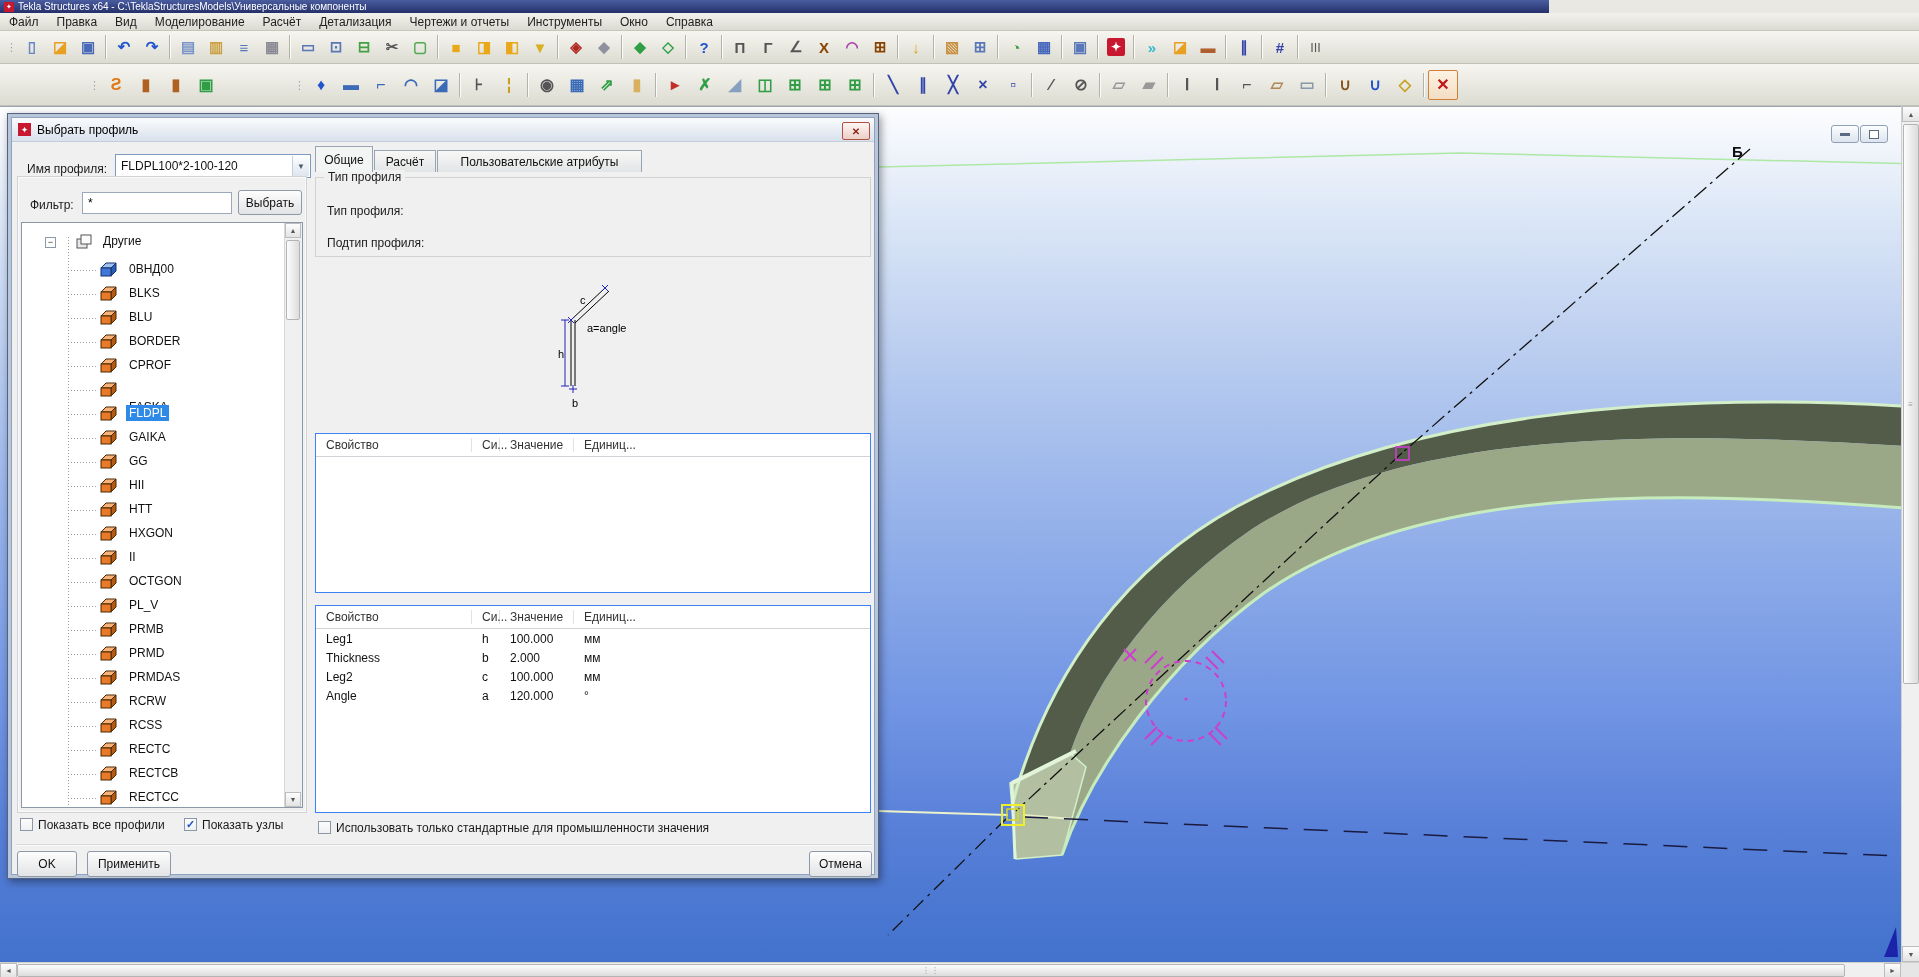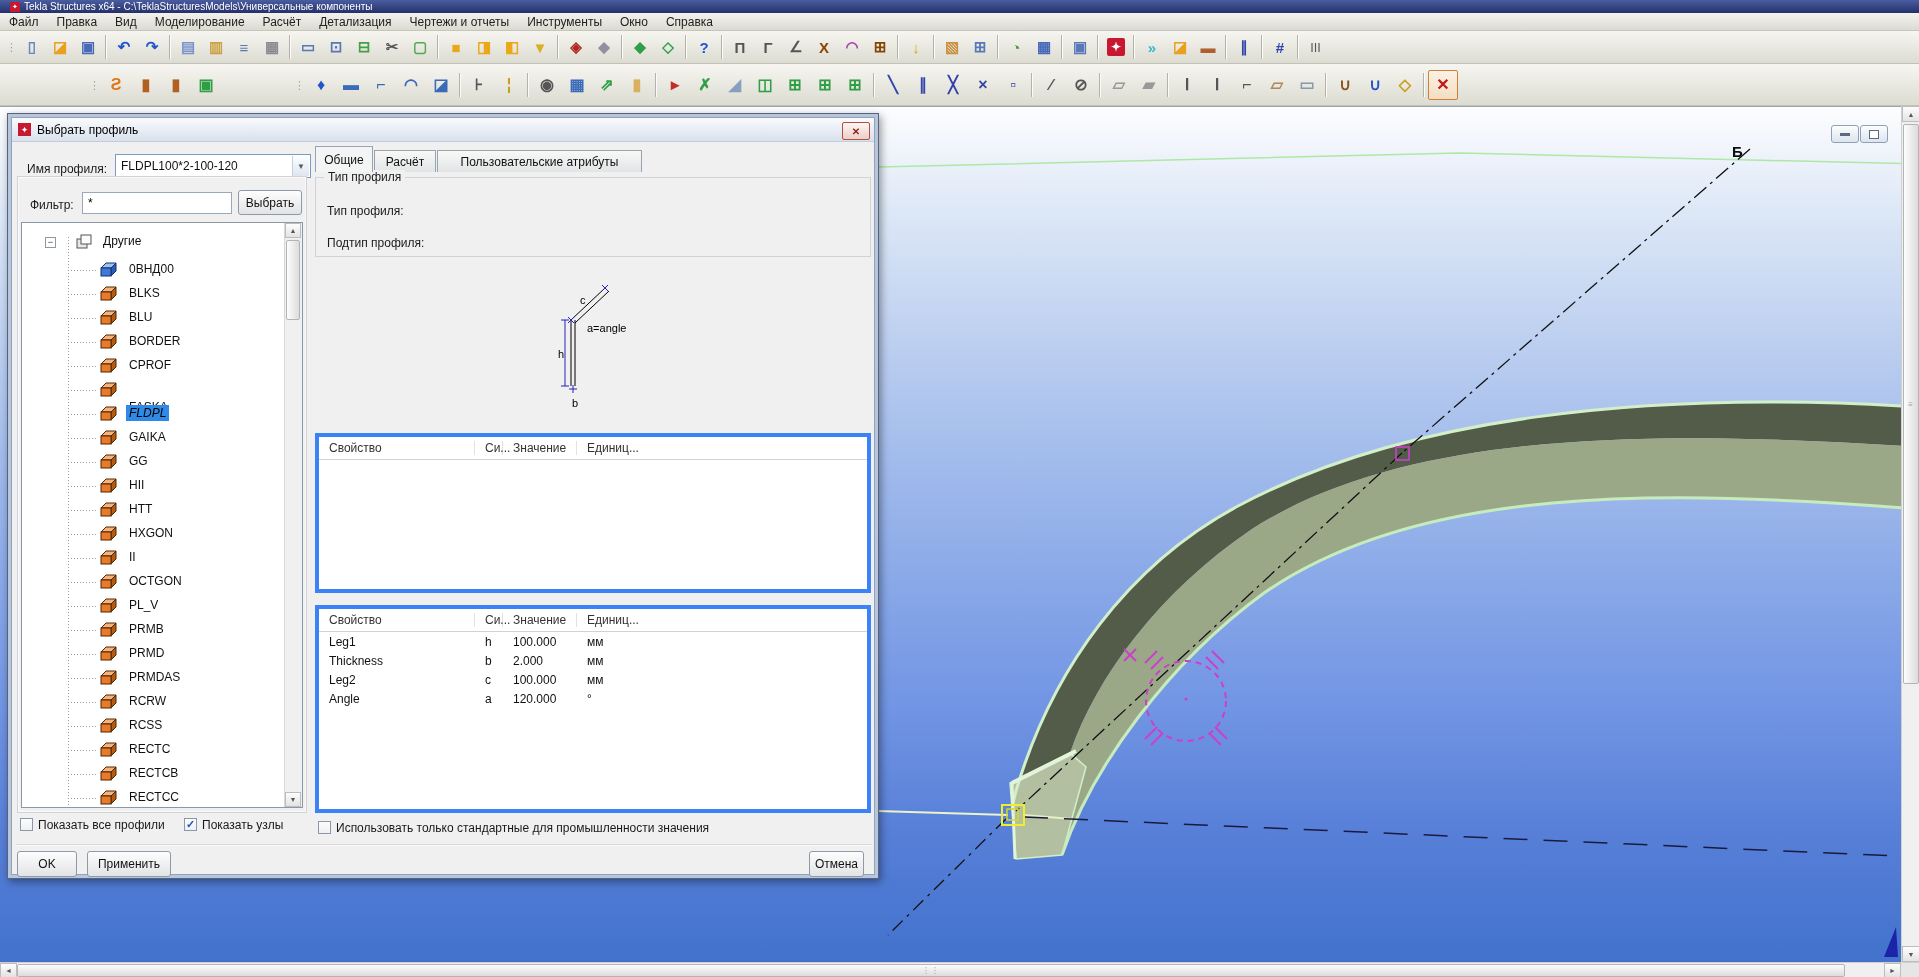--- a/index.html
+++ b/index.html
@@ -1,22 +1,22 @@
 <!DOCTYPE html>
 <html><head>
 <meta charset="utf-8">
 <style>
   html,body{margin:0;padding:0;width:1919px;height:977px;overflow:hidden;
     font-family:"Liberation Sans",sans-serif;font-size:12px;background:#e9e8e2;
     -webkit-font-smoothing:antialiased;}
   .abs{position:absolute;}
   
-  #titlebar{left:0;top:0;width:1919px;height:13px;
+  #titlebar{left:0;top:0;width:1549px;height:13px;
     background:linear-gradient(#4a5da0,#24306a);color:#fff;font-size:10px;
-    display:flex;align-items:center;padding-left:10px;box-sizing:border-box;}
+    display:flex;align-items:center;padding-left:4px;box-sizing:border-box;}
   #titlebar .logo{width:10px;height:10px;background:#c81830;margin-right:4px;
     display:inline-flex;align-items:center;justify-content:center;color:#fff;font-size:7px;}
   #menubar{left:0;top:13px;width:1919px;height:18px;
     background:linear-gradient(#f2f1ec,#dcdbd2);display:flex;align-items:center;
     border-bottom:1px solid #c6c5bc;box-sizing:border-box;}
   .menu-item{padding:1px 9px;color:#222;cursor:default;}
   
   .toolbar{background:linear-gradient(#f6f5f0,#dddcd2);display:flex;align-items:center;
     box-sizing:border-box;border-bottom:1px solid #c2c1b8;}
   #toolbar1{left:0;top:31px;width:1919px;height:33px;padding-left:3px;}
@@ -80,33 +80,33 @@
   .frame{position:absolute;border:1px solid #d2d2d2;box-shadow:inset 0 0 0 1px #fafafa;box-sizing:border-box;}
   .fieldset{position:absolute;border:1px solid #d2d2d2;box-sizing:border-box;}
   .fieldset>.legend{position:absolute;top:-8px;left:8px;background:#f0f0f0;padding:0 4px;color:#1a1a1a;}
   
   #tree{position:absolute;background:#fff;border:1px solid #8a98a8;overflow:hidden;box-sizing:border-box;}
   .tree-trunk{position:absolute;left:46px;top:14px;width:1px;height:572px;
     background-image:linear-gradient(#9a9a9a 1px,transparent 1px);background-size:1px 3px;}
   .tree-row{position:absolute;left:0;height:22px;display:flex;align-items:center;}
   .tree-conn{position:absolute;height:1px;background-image:linear-gradient(90deg,#9a9a9a 1px,transparent 1px);background-size:3px 1px;}
   .tree-label{padding:1px 3px;color:#111;white-space:nowrap;}
-  .tree-label.sel{background:#2e8ae6;color:#000000;font-style:italic;}
+  .tree-label.sel{background:#2e8ae6;color:#ffffff;}
   .expander{position:absolute;width:9px;height:9px;border:1px solid #8a98a8;background:#fff;
     display:flex;align-items:center;justify-content:center;font-size:9px;line-height:7px;color:#333;}
   .expander::after{content:"−";margin-top:-1px;}
   
   .tsb{position:absolute;right:0;top:0;bottom:0;width:17px;background:#f0f0f0;border-left:1px solid #d8d8d8;}
   
   .tab{position:absolute;display:flex;align-items:center;justify-content:center;
     border:1px solid #98a4b2;border-bottom:none;color:#111;box-sizing:border-box;}
   .tab.active{background:#f3f4f4;height:26px;z-index:2;}
   .tab.inactive{background:linear-gradient(#f8f8f6,#e2e4e6);height:22px;margin-top:4px;}
   
-  .ptable{position:absolute;background:#fff;border:4px solid #3b82f6;box-sizing:border-box;}
+  .ptable{position:absolute;background:#fff;border:1px solid #3b82f6;box-sizing:border-box;}
   .phead{display:grid;grid-template-columns:156px 28px 74px 92px 1fr;height:22px;
     border-bottom:1px solid #cfd3d8;align-items:center;color:#333;}
   .phead span{padding-left:10px;border-right:1px solid #e0e2e6;height:14px;line-height:14px;}
   .phead span:last-child{border-right:none;}
   .prow{display:grid;grid-template-columns:156px 28px 74px 92px 1fr;height:19px;align-items:center;color:#111;}
   .prow span{padding-left:10px;}
   
   .cb{position:absolute;width:13px;height:13px;background:linear-gradient(#fcfcfc,#eef0f2);
     border:1px solid #8a98a8;box-sizing:border-box;display:flex;align-items:center;justify-content:center;
     font-size:11px;color:#2255cc;font-weight:bold;line-height:11px;}
@@ -785,21 +785,21 @@
   </div>
 
   <span class="cb" style="left:8px;top:700px;" id="cb-show-all"></span>
   <span class="lbl" style="left:26px;top:700px;">Показать все профили</span>
   <span class="cb" style="left:172px;top:700px;" id="cb-show-nodes">✓</span>
   <span class="lbl" style="left:190px;top:700px;">Показать узлы</span>
 
   <div style="position:absolute;left:4px;top:726px;width:856px;height:0;border-top:1px solid #d8d8d8;border-bottom:1px solid #fbfbfb;"></div>
   <div class="btn" style="left:5px;top:733px;width:60px;height:26px;">OK</div>
   <div class="btn" style="left:75px;top:733px;width:84px;height:26px;">Применить</div>
-  <div class="btn" style="left:797px;top:733px;width:55px;height:26px;">Отмена</div>
+  <div class="btn" style="left:797px;top:733px;width:63px;height:26px;">Отмена</div>
 
   <div class="tab active" style="left:303px;top:28px;width:58px;">Общие</div>
   <div class="tab inactive" style="left:362px;top:28px;width:62px;">Расчёт</div>
   <div class="tab inactive" style="left:425px;top:28px;width:205px;">Пользовательские атрибуты</div>
 
   <div class="fieldset" style="left:303px;top:59px;width:556px;height:80px;">
     <span class="legend">Тип профиля</span>
   </div>
   <span class="lbl" style="left:315px;top:86px;">Тип профиля:</span>
   <span class="lbl" style="left:315px;top:118px;">Подтип профиля:</span>

